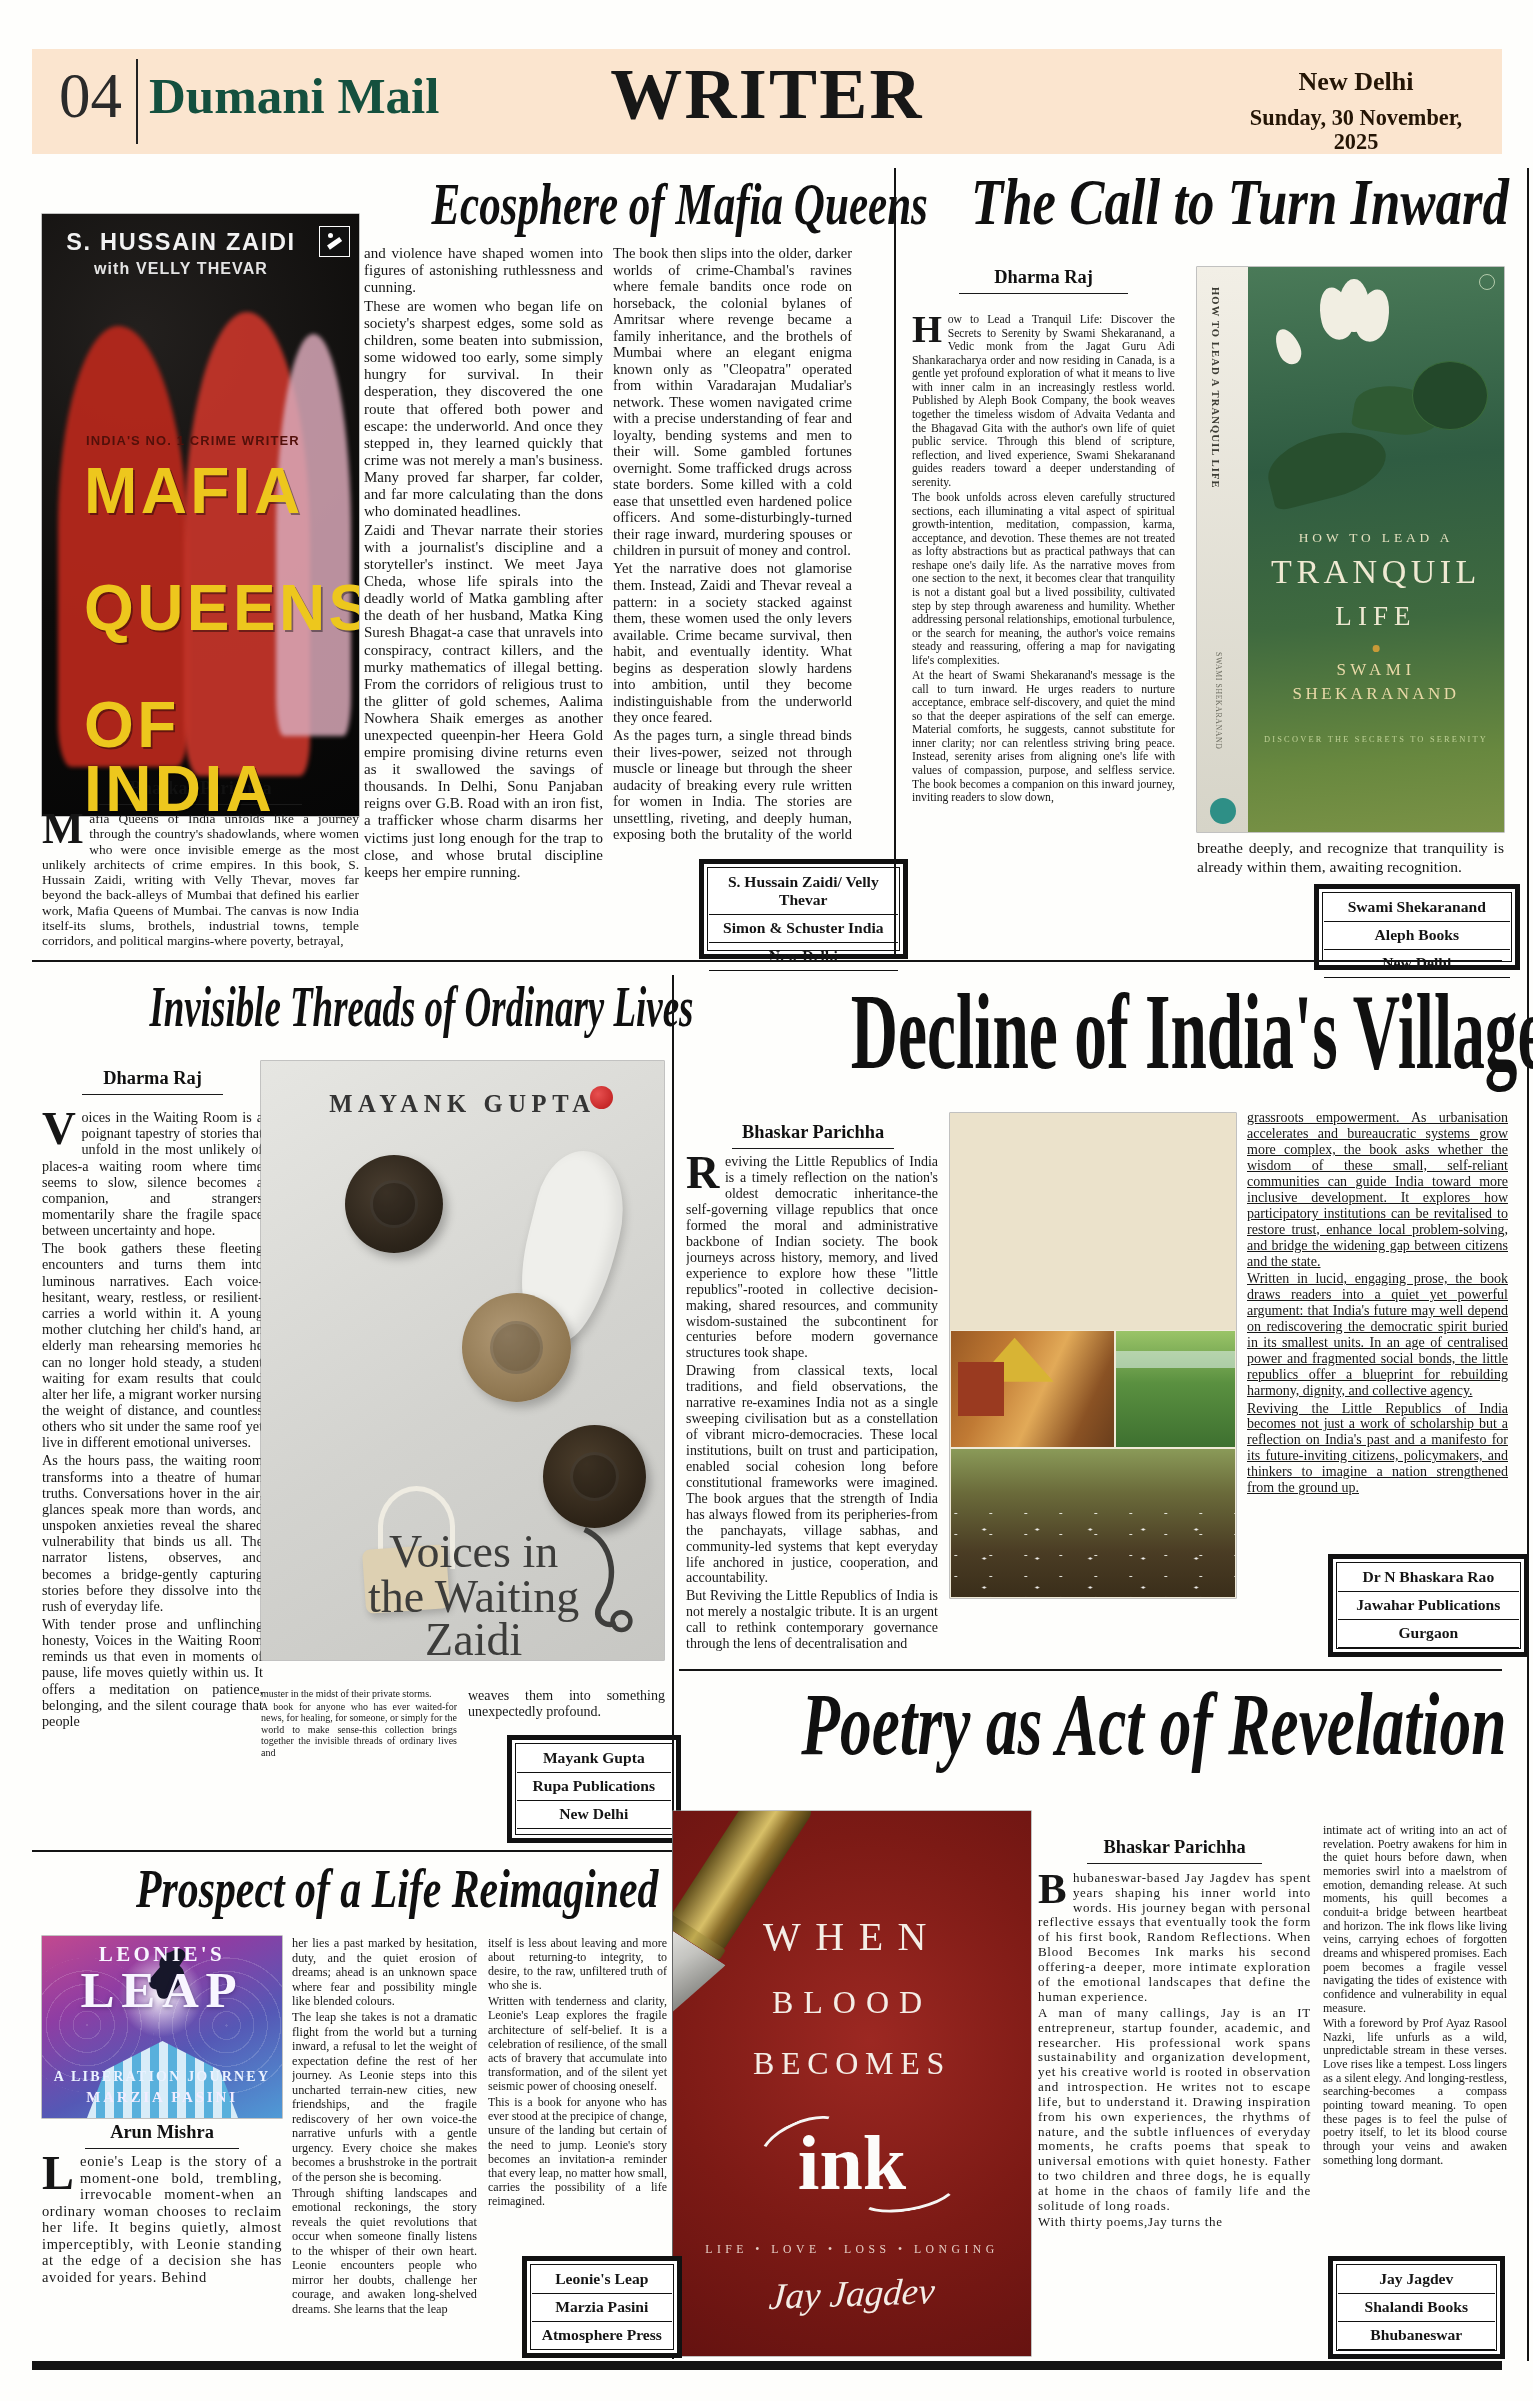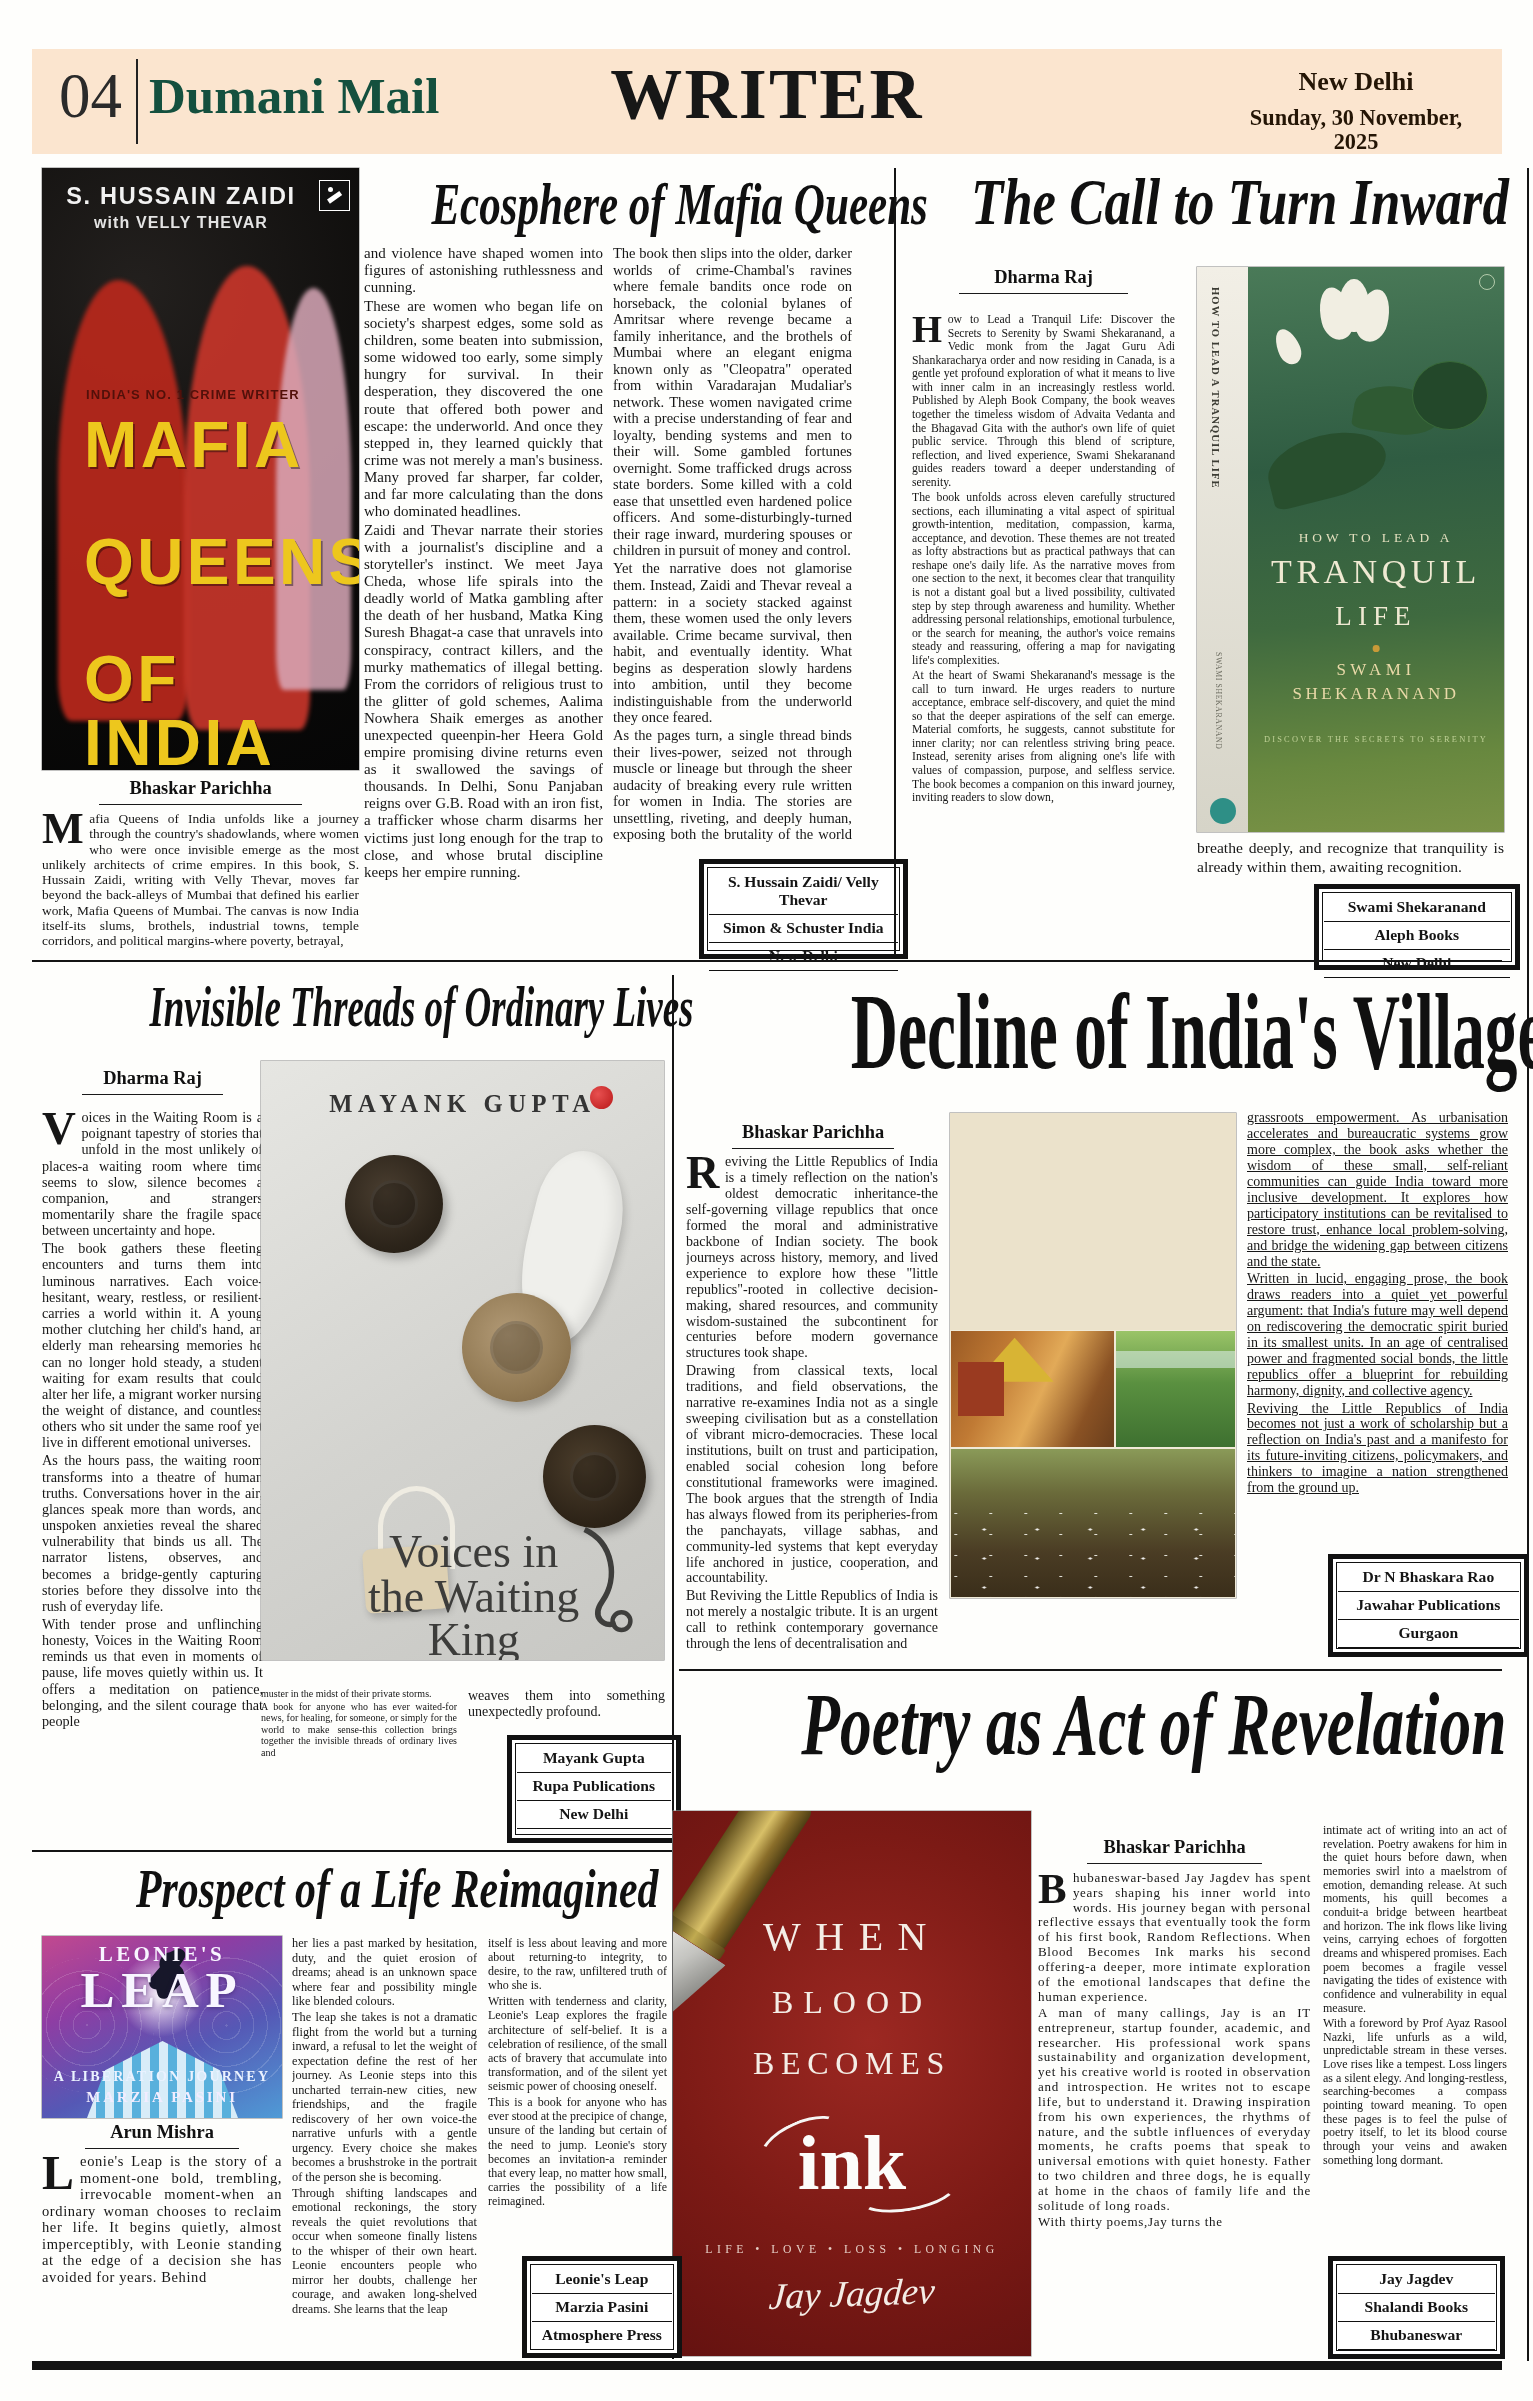--- a/index.html
+++ b/index.html
@@ -26,21 +26,21 @@
   .dc p:first-child::first-letter{float:left;font-size:3.3em;line-height:.74;font-weight:bold;padding:2.2px 5.6px 0 0;}
   
   .infobox{position:absolute;border:5px solid #111;background:#fff;padding:2.8px;}
   .ib-inner{border:1.1px solid #111;height:100%;box-sizing:border-box;padding:1.1px 1.1px 5px 1.1px;}
   .ib-row{border-bottom:1.1px solid #111;text-align:center;font-weight:bold;font-size:15.6px;padding:4.5px 2.2px;}
   
   .vr,.hrule{position:absolute;background:#141414;}
   
   .cover{position:absolute;overflow:hidden;box-shadow:0 0 0 0.6px #999;}
   
-  .c1{background:radial-gradient(circle at 30% 20%,#23201e 0%,#0c0b0a 55%,#060606 100%);}
+  .c1{background:radial-gradient(circle at 30% 20%,#23201e 0%,#0c0b0a 55%,#060606 100%);margin-top:46px;}
   .c1-blob{position:absolute;filter:blur(2.2px);opacity:.93;}
   .c1-a1{position:absolute;left:0;right:39px;top:14.5px;text-align:center;font-family:"Liberation Sans",sans-serif;font-weight:bold;font-size:23.5px;letter-spacing:1.7px;color:#f2f2f2;}
   .c1-a2{position:absolute;left:0;right:39px;top:46px;text-align:center;font-family:"Liberation Sans",sans-serif;font-weight:bold;font-size:16px;letter-spacing:1.1px;color:#e4e4e4;}
   .c1-logo{position:absolute;right:9px;top:12.3px;width:29px;height:29px;border:1.7px solid #fff;background:#111;}
   .c1-logo i{position:absolute;left:7.8px;top:5.6px;width:5.6px;height:5.6px;border-radius:50%;background:#fff;}
   .c1-logo b{position:absolute;left:6.7px;top:13.4px;width:14.5px;height:4.5px;background:#fff;transform:rotate(-35deg);}
   .c1-tag{position:absolute;left:44px;top:219px;font-family:"Liberation Sans",sans-serif;font-weight:bold;font-size:13px;letter-spacing:1.1px;color:#52100a;z-index:2;}
   .c1-t{position:absolute;left:42px;font-family:"Liberation Sans",sans-serif;font-weight:bold;letter-spacing:3.4px;font-size:64px;color:#edc71d;z-index:2;text-shadow:1.7px 2.2px 0 rgba(0,0,0,.4);line-height:1;}
   
   .c2{background:#2f5c42;}
@@ -220,21 +220,21 @@
       <div class="c3-author">MAYANK GUPTA</div>
       <div class="c3-logo"></div>
       <div class="c3-hat" style="left:84px;top:94px;width:98px;height:98px;background:radial-gradient(circle at 42% 38%,#4a3e30 0%,#2c241a 65%,#201a12 100%);box-shadow:4.5px 5.6px 10px rgba(0,0,0,.25);"></div>
       <div class="c3-scarf"></div>
       <div class="c3-hat" style="left:201px;top:232px;width:109px;height:109px;background:radial-gradient(circle at 42% 38%,#b29a76 0%,#907852 65%,#786040 100%);box-shadow:4.5px 5.6px 10px rgba(0,0,0,.22);"></div>
       <div class="c3-hat" style="left:282px;top:364px;width:103px;height:103px;background:radial-gradient(circle at 42% 38%,#4c3e2c 0%,#2e2418 65%,#221a10 100%);box-shadow:4.5px 5.6px 10px rgba(0,0,0,.25);"></div>
       <div class="c3-baghandle"></div>
       <div class="c3-bagbody"></div>
       <div class="c3-title" style="top:468px;">Voices in</div>
       <div class="c3-title" style="top:513px;">the Waiting</div>
-      <div class="c3-title" style="top:556px;">King</div>
+      <div class="c3-title" style="top:556px;">Zaidi</div>
       <svg style="position:absolute;right:28px;top:464px;" width="67" height="123" viewBox="0 0 60 110">
         <path d="M14 4 C40 16 44 48 30 68 C20 82 30 92 42 88" fill="none" stroke="#3e3e3c" stroke-width="5"></path>
         <circle cx="47" cy="86" r="8" fill="none" stroke="#3e3e3c" stroke-width="4"></circle>
       </svg>
     </div>
 
     <div class="col" style="left:261px;top:1688px;width:196px;height:159px;font-size:10px;">
         <p>muster in the midst of their private storms.</p>
         <p>A book for anyone who has ever waited-for news, for healing, for someone, or simply for the world to make sense-this collection brings together the invisible threads of ordinary lives and</p>
       </div>

